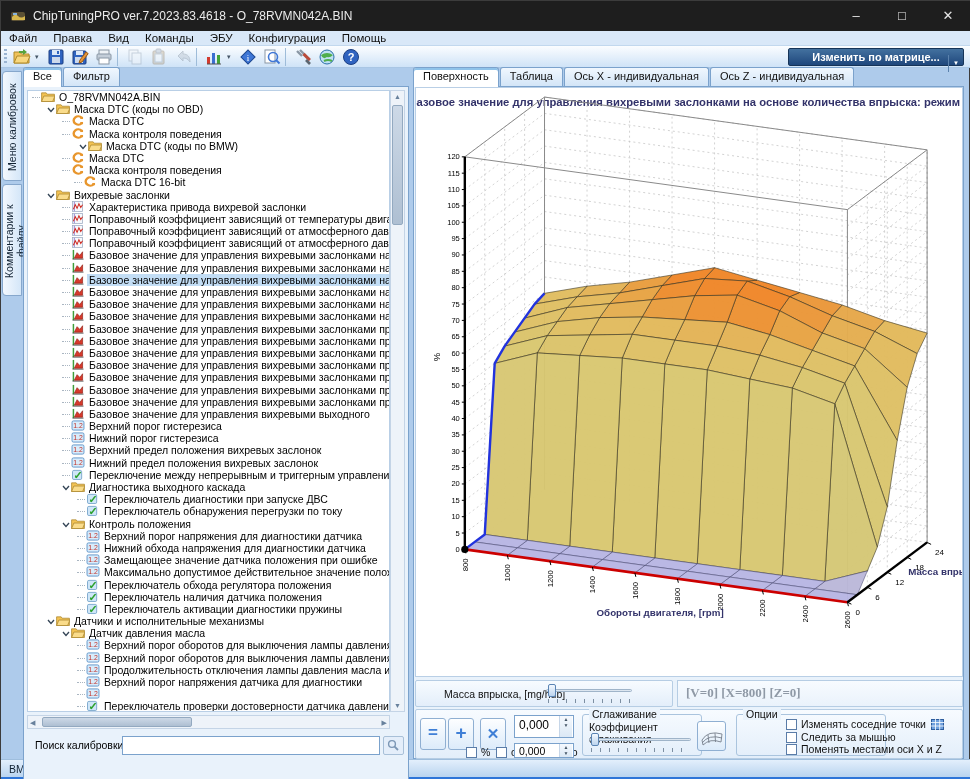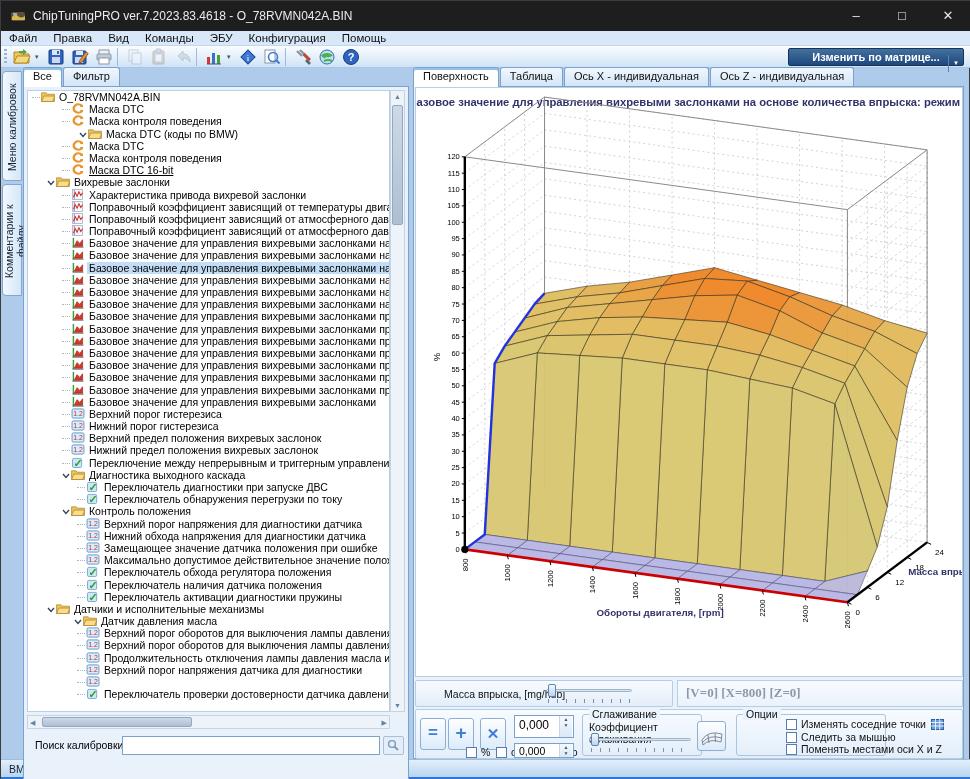--- a/index.html
+++ b/index.html
@@ -202,20 +202,26 @@
     </div>
 
   <div id="left-panel">
     <div class="tabstrip" id="left-tabs"><span class="tab active">Все</span><span class="tab">Фильтр</span></div>
     <div class="content-frame">
       <div id="tree-view">
           <div class="trow" style="padding-left: 4px;"><span class="conn"></span><svg class="ticon16" viewBox="0 0 14 12">
               <path d="M0 2 h5 l1 1.5 H14 v8 H0 Z" fill="#f3c353" stroke="#a8842c" stroke-width="0.8"></path>
               <path d="M0 11.5 L2.5 5.5 H14.5 L12 11.5 Z" fill="#fadc8b" stroke="#a8842c" stroke-width="0.8"></path>
             </svg><span class="lbl">O_78RVMN042A.BIN</span></div>
+          <div class="trow" style="padding-left: 19px;"><span class="chev"><svg width="8" height="7" viewBox="0 0 8 7">
+                <polyline points="1,2 4,5.5 7,2" fill="none" stroke="#345" stroke-width="1.3"></polyline>
+              </svg></span><svg class="ticon16" viewBox="0 0 14 12">
+              <path d="M0 2 h5 l1 1.5 H14 v8 H0 Z" fill="#f3c353" stroke="#a8842c" stroke-width="0.8"></path>
+              <path d="M0 11.5 L2.5 5.5 H14.5 L12 11.5 Z" fill="#fadc8b" stroke="#a8842c" stroke-width="0.8"></path>
+            </svg><span class="lbl">Маска DTC (коды по OBD)</span></div>
           <div class="trow" style="padding-left: 34px;"><span class="conn"></span><svg class="ticon16" viewBox="0 0 14 12">
               <path d="M11 3 A5 4.5 0 1 0 11 9" fill="none" stroke="#e8962d" stroke-width="2.6"></path>
               <rect x="9.5" y="2" width="3" height="2.4" fill="#e8962d"></rect>
               <rect x="9.5" y="7.6" width="3" height="2.4" fill="#e8962d"></rect>
             </svg><span class="lbl">Маска DTC</span></div>
           <div class="trow" style="padding-left: 34px;"><span class="conn"></span><svg class="ticon16" viewBox="0 0 14 12">
               <path d="M11 3 A5 4.5 0 1 0 11 9" fill="none" stroke="#e8962d" stroke-width="2.6"></path>
               <rect x="9.5" y="2" width="3" height="2.4" fill="#e8962d"></rect>
               <rect x="9.5" y="7.6" width="3" height="2.4" fill="#e8962d"></rect>
             </svg><span class="lbl">Маска контроля поведения</span></div>
@@ -228,21 +234,21 @@
           <div class="trow" style="padding-left: 34px;"><span class="conn"></span><svg class="ticon16" viewBox="0 0 14 12">
               <path d="M11 3 A5 4.5 0 1 0 11 9" fill="none" stroke="#e8962d" stroke-width="2.6"></path>
               <rect x="9.5" y="2" width="3" height="2.4" fill="#e8962d"></rect>
               <rect x="9.5" y="7.6" width="3" height="2.4" fill="#e8962d"></rect>
             </svg><span class="lbl">Маска DTC</span></div>
           <div class="trow" style="padding-left: 34px;"><span class="conn"></span><svg class="ticon16" viewBox="0 0 14 12">
               <path d="M11 3 A5 4.5 0 1 0 11 9" fill="none" stroke="#e8962d" stroke-width="2.6"></path>
               <rect x="9.5" y="2" width="3" height="2.4" fill="#e8962d"></rect>
               <rect x="9.5" y="7.6" width="3" height="2.4" fill="#e8962d"></rect>
             </svg><span class="lbl">Маска контроля поведения</span></div>
-          <div class="trow" style="padding-left: 34px; text-decoration: underline;"><span class="conn"></span><svg class="ticon16" viewBox="0 0 14 12">
+          <div class="trow" style="padding-left: 46px;"><span class="conn"></span><svg class="ticon16" viewBox="0 0 14 12">
               <path d="M11 3 A5 4.5 0 1 0 11 9" fill="none" stroke="#e8962d" stroke-width="2.6"></path>
               <rect x="9.5" y="2" width="3" height="2.4" fill="#e8962d"></rect>
               <rect x="9.5" y="7.6" width="3" height="2.4" fill="#e8962d"></rect>
             </svg><span class="lbl">Маска DTC 16-bit</span></div>
           <div class="trow" style="padding-left: 19px;"><span class="chev"><svg width="8" height="7" viewBox="0 0 8 7">
                 <polyline points="1,2 4,5.5 7,2" fill="none" stroke="#345" stroke-width="1.3"></polyline>
               </svg></span><svg class="ticon16" viewBox="0 0 14 12">
               <path d="M0 2 h5 l1 1.5 H14 v8 H0 Z" fill="#f3c353" stroke="#a8842c" stroke-width="0.8"></path>
               <path d="M0 11.5 L2.5 5.5 H14.5 L12 11.5 Z" fill="#fadc8b" stroke="#a8842c" stroke-width="0.8"></path>
             </svg><span class="lbl">Вихревые заслонки</span></div>
@@ -328,21 +334,21 @@
             </svg><span class="lbl">Базовое значение для управления вихревыми заслонками при высоком атмосфе</span></div>
           <div class="trow" style="padding-left: 34px;"><span class="conn"></span><svg class="ticon16" viewBox="0 0 14 12">
               <line x1="2" y1="1" x2="2" y2="11" stroke="#3f9e3a" stroke-width="1.6"></line>
               <line x1="1" y1="11" x2="13" y2="11" stroke="#444" stroke-width="1"></line>
               <path d="M3 10 L6 4 L9 7 L12 3 L12 10 Z" fill="#d8392b" stroke="#8e1d12" stroke-width="0.7"></path>
             </svg><span class="lbl">Базовое значение для управления вихревыми заслонками при высоком атмосфе</span></div>
           <div class="trow" style="padding-left: 34px;"><span class="conn"></span><svg class="ticon16" viewBox="0 0 14 12">
               <line x1="2" y1="1" x2="2" y2="11" stroke="#3f9e3a" stroke-width="1.6"></line>
               <line x1="1" y1="11" x2="13" y2="11" stroke="#444" stroke-width="1"></line>
               <path d="M3 10 L6 4 L9 7 L12 3 L12 10 Z" fill="#d8392b" stroke="#8e1d12" stroke-width="0.7"></path>
-            </svg><span class="lbl">Базовое значение для управления вихревыми заслонками</span></div>
+            </svg><span class="lbl">Базовое значение для управления вихревыми выходного</span></div>
           <div class="trow" style="padding-left: 34px;"><span class="conn"></span><svg class="ticon16" viewBox="0 0 14 12">
               <rect x="0.5" y="1" width="13" height="10" rx="1.5" fill="#d8ecfb" stroke="#5c93c8"></rect>
               <text x="7" y="9" font-size="7.5" text-anchor="middle" fill="#c03028" font-family="Liberation Sans">1.2</text>
             </svg><span class="lbl">Верхний порог гистерезиса</span></div>
           <div class="trow" style="padding-left: 34px;"><span class="conn"></span><svg class="ticon16" viewBox="0 0 14 12">
               <rect x="0.5" y="1" width="13" height="10" rx="1.5" fill="#d8ecfb" stroke="#5c93c8"></rect>
               <text x="7" y="9" font-size="7.5" text-anchor="middle" fill="#c03028" font-family="Liberation Sans">1.2</text>
             </svg><span class="lbl">Нижний порог гистерезиса</span></div>
           <div class="trow" style="padding-left: 34px;"><span class="conn"></span><svg class="ticon16" viewBox="0 0 14 12">
               <rect x="0.5" y="1" width="13" height="10" rx="1.5" fill="#d8ecfb" stroke="#5c93c8"></rect>
@@ -403,21 +409,21 @@
           <div class="trow" style="padding-left: 49px;"><span class="conn"></span><svg class="ticon16" viewBox="0 0 14 12">
               <rect x="1" y="1.5" width="10" height="10" rx="1.5" fill="#cfe6f8" stroke="#7aa6cc"></rect>
               <text x="7" y="11" font-size="12" text-anchor="middle" fill="#2ea22e" font-weight="bold">✓</text>
             </svg><span class="lbl">Переключатель активации диагностики пружины</span></div>
           <div class="trow" style="padding-left: 19px;"><span class="chev"><svg width="8" height="7" viewBox="0 0 8 7">
                 <polyline points="1,2 4,5.5 7,2" fill="none" stroke="#345" stroke-width="1.3"></polyline>
               </svg></span><svg class="ticon16" viewBox="0 0 14 12">
               <path d="M0 2 h5 l1 1.5 H14 v8 H0 Z" fill="#f3c353" stroke="#a8842c" stroke-width="0.8"></path>
               <path d="M0 11.5 L2.5 5.5 H14.5 L12 11.5 Z" fill="#fadc8b" stroke="#a8842c" stroke-width="0.8"></path>
             </svg><span class="lbl">Датчики и исполнительные механизмы</span></div>
-          <div class="trow" style="padding-left: 46px;"><span class="chev"><svg width="8" height="7" viewBox="0 0 8 7">
+          <div class="trow" style="padding-left: 34px;"><span class="chev"><svg width="8" height="7" viewBox="0 0 8 7">
                 <polyline points="1,2 4,5.5 7,2" fill="none" stroke="#345" stroke-width="1.3"></polyline>
               </svg></span><svg class="ticon16" viewBox="0 0 14 12">
               <path d="M0 2 h5 l1 1.5 H14 v8 H0 Z" fill="#f3c353" stroke="#a8842c" stroke-width="0.8"></path>
               <path d="M0 11.5 L2.5 5.5 H14.5 L12 11.5 Z" fill="#fadc8b" stroke="#a8842c" stroke-width="0.8"></path>
             </svg><span class="lbl">Датчик давления масла</span></div>
           <div class="trow" style="padding-left: 49px;"><span class="conn"></span><svg class="ticon16" viewBox="0 0 14 12">
               <rect x="0.5" y="1" width="13" height="10" rx="1.5" fill="#d8ecfb" stroke="#5c93c8"></rect>
               <text x="7" y="9" font-size="7.5" text-anchor="middle" fill="#c03028" font-family="Liberation Sans">1.2</text>
             </svg><span class="lbl">Верхний порог оборотов для выключения лампы давления масла при пуске</span></div>
           <div class="trow" style="padding-left: 49px;"><span class="conn"></span><svg class="ticon16" viewBox="0 0 14 12">

